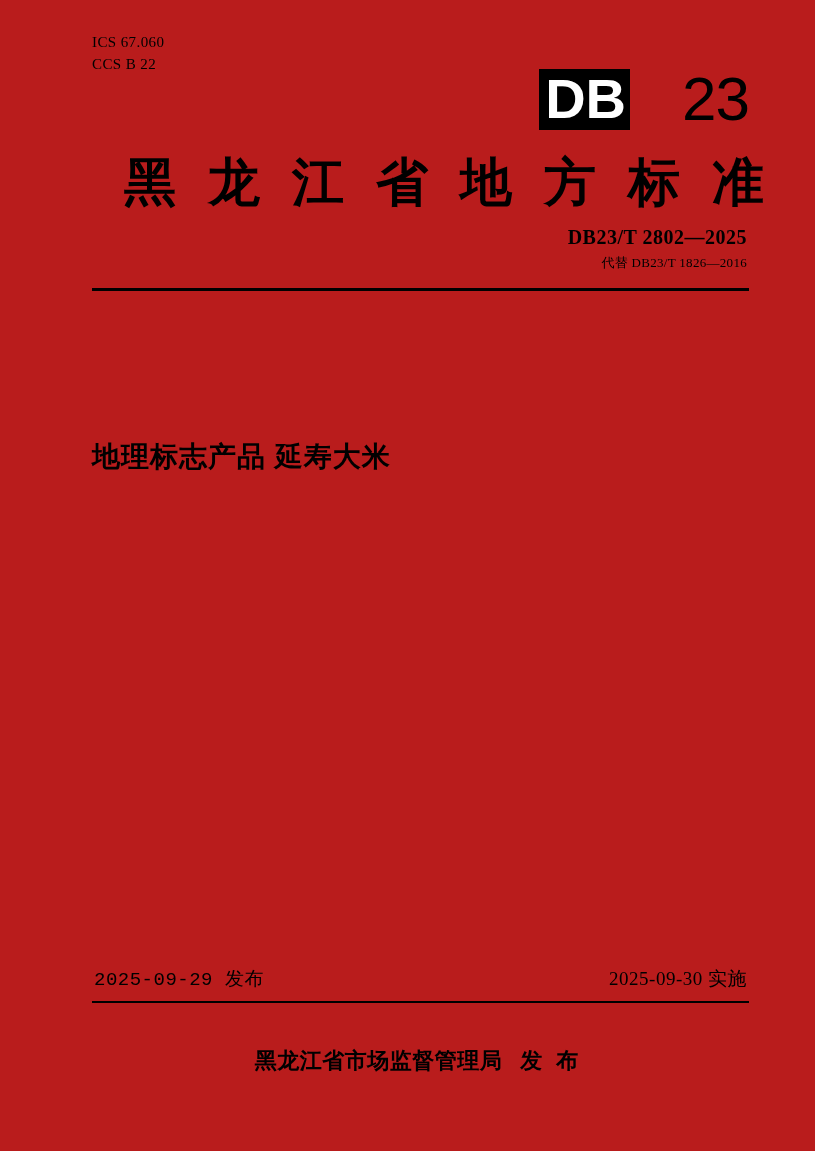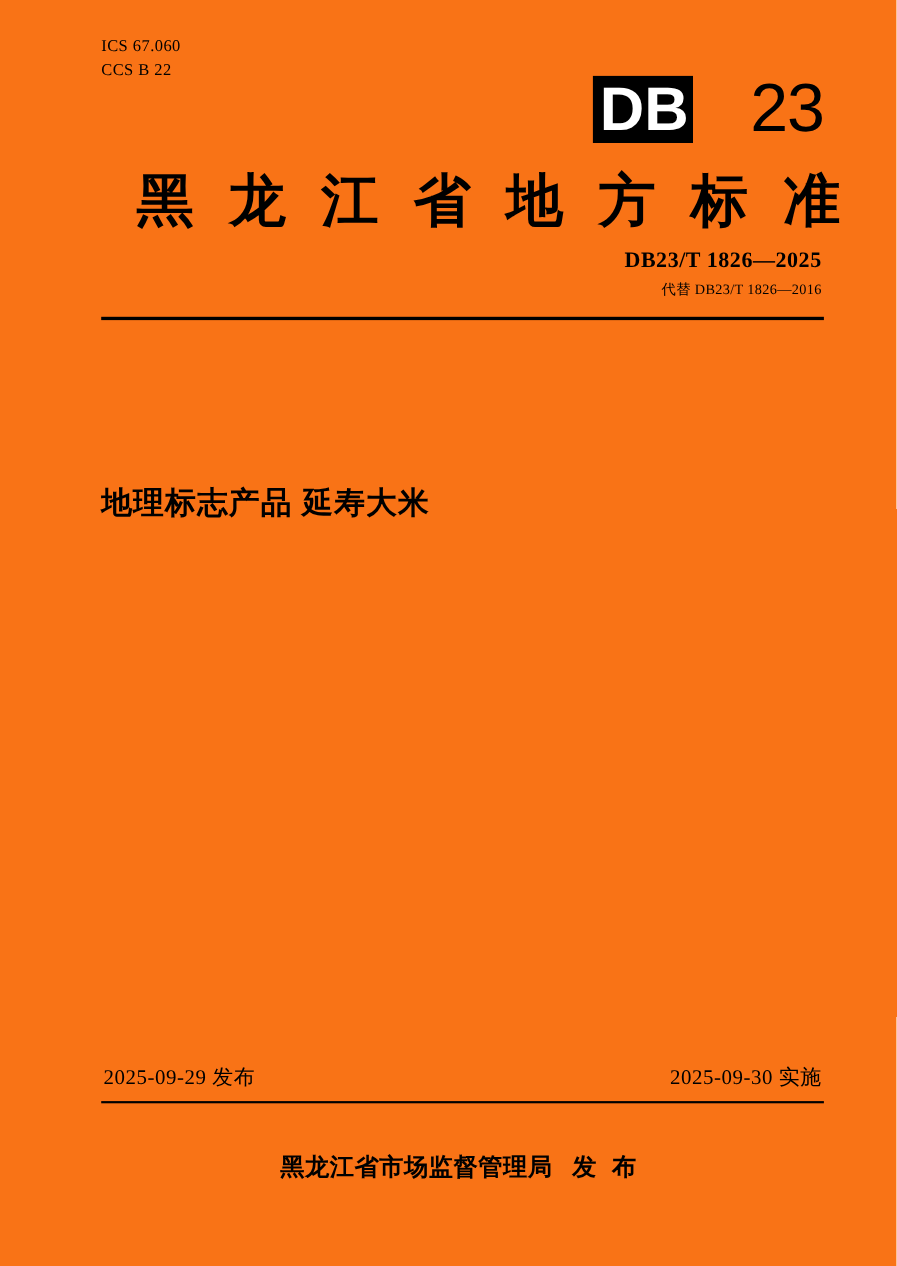--- a/index.html
+++ b/index.html
@@ -9,21 +9,21 @@
   }
   body {
     font-family: "Liberation Serif", serif;
     color: #000000;
   }
   .page {
     position: relative;
     width: 815px;
     height: 1151px;
     margin: 0 auto;
-    background: #f97316;
+    background: #b91c1c;
     overflow: hidden;
   }
 
   
   .ics-block {
     position: absolute;
     left: 92px;
     top: 32px;
     font-family: "Liberation Serif", serif;
     font-size: 15px;
@@ -124,21 +124,21 @@
     font-weight: 700;
     font-size: 28px;
     letter-spacing: 1px;
   }
 
   
   .date-issue {
     position: absolute;
     left: 94px;
     top: 966px;
-    font-family: Liberation Serif, serif;
+    font-family: Liberation Mono, monospace;
     font-size: 19px;
     letter-spacing: 0.5px;
   }
   .date-impl {
     position: absolute;
     right: 68px;
     top: 966px;
     font-family: "Liberation Serif", serif;
     font-size: 19px;
     letter-spacing: 0.5px;
@@ -173,21 +173,21 @@
     <div>CCS B 22</div>
   </div>
 
   <div class="db-logo">
     <span class="db">DB</span>
       <span class="num">23</span>
   </div>
 
   <div class="std-title">黑龙江省地方标准</div>
 
-  <div class="std-no">DB23/T 1826—2025</div>
+  <div class="std-no">DB23/T 2802—2025</div>
   <div class="std-replace">代替 DB23/T 1826—2016</div>
 
   <div class="rule-top"></div>
 
   <div class="doc-title">地理标志产品 延寿大米</div>
 
   <div class="rule-bottom"></div>
 
   <div class="date-issue">2025-09-29 发布</div>
   <div class="date-impl">2025-09-30 实施</div>

